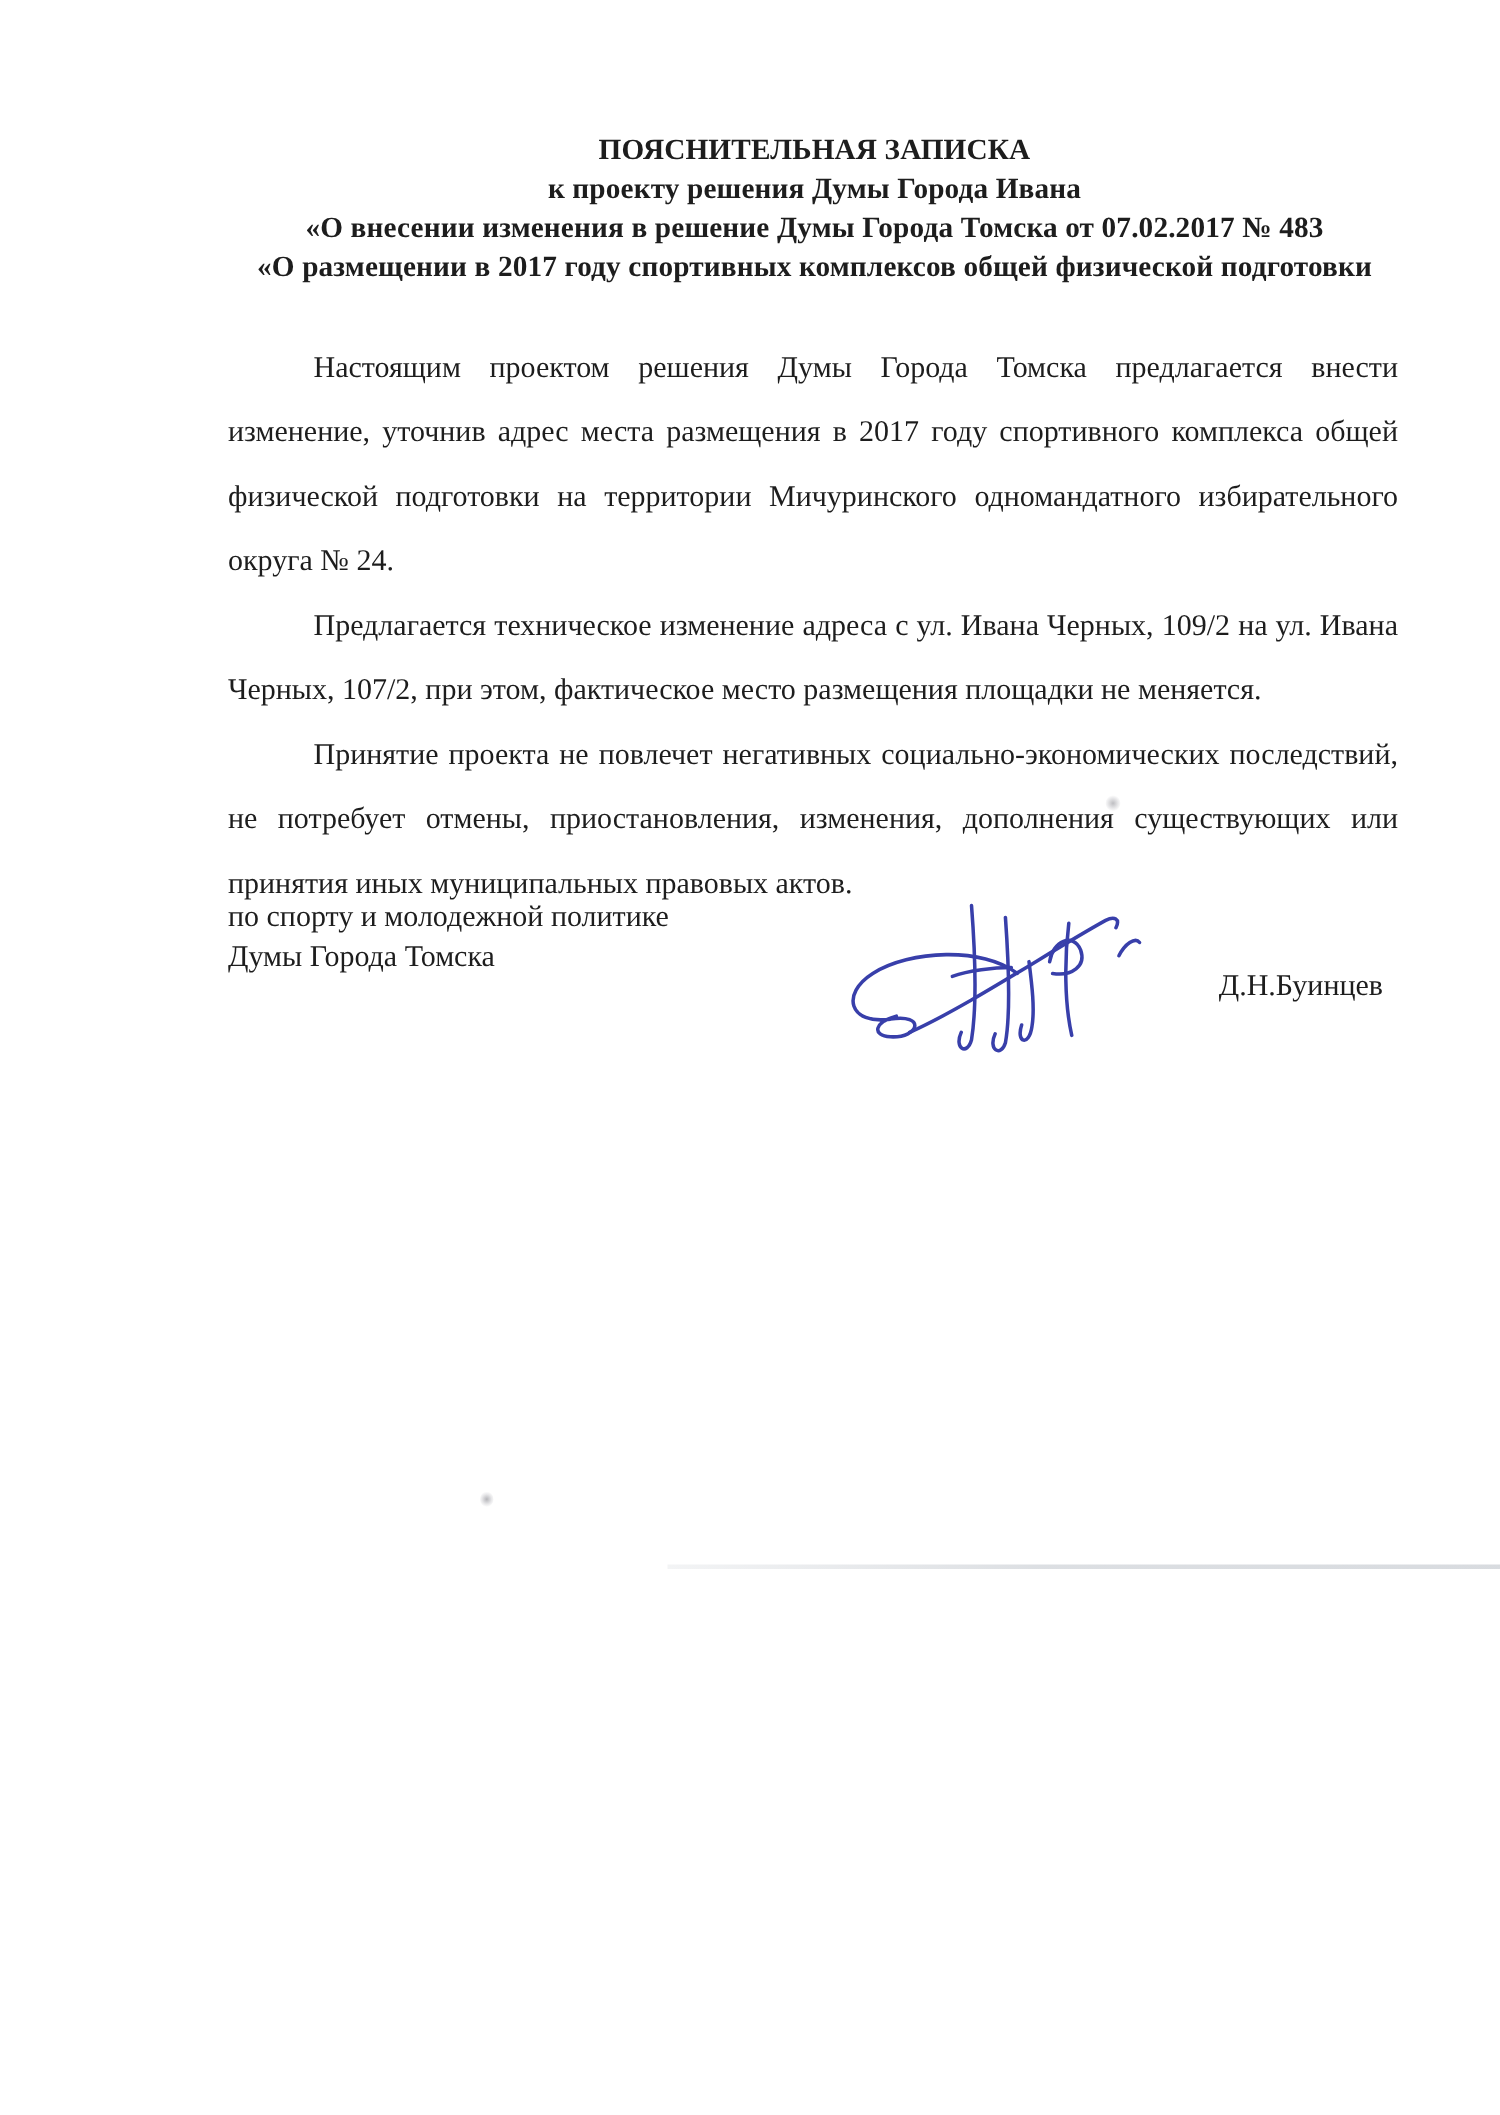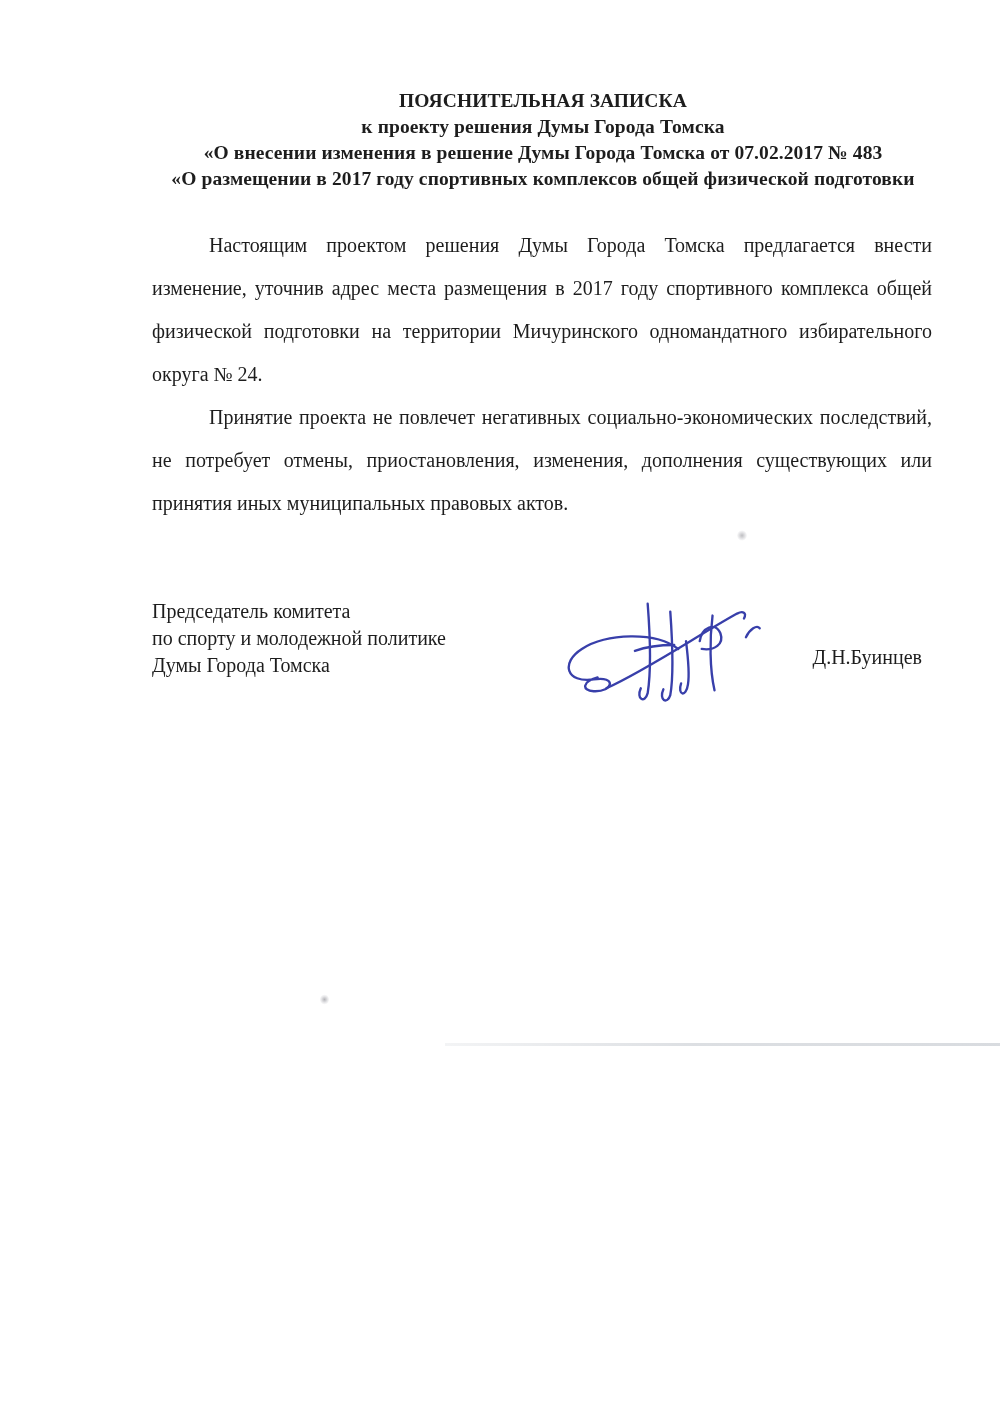--- a/index.html
+++ b/index.html
@@ -60,33 +60,33 @@
     background: linear-gradient(90deg, rgba(195,200,206,0.2) 0%, rgba(178,184,192,0.45) 45%, rgba(178,184,192,0.5) 100%);
   }
 </style>
 </head>
 <body>
 
 <div class="page">
 
   <header class="title">
     <div class="t-line">ПОЯСНИТЕЛЬНАЯ ЗАПИСКА</div>
-    <div class="t-line">к проекту решения Думы Города Томска</div>
+    <div class="t-line">к проекту решения Думы Города Ивана</div>
     <div class="t-line">«О внесении изменения в решение Думы Города Томска от 07.02.2017 № 483</div>
     <div class="t-line">«О размещении в 2017 году спортивных комплексов общей физической подготовки</div>
   </header>
 
   <main class="doc-body">
     <p>Настоящим проектом решения Думы Города Томска предлагается внести изменение, уточнив адрес места размещения в 2017 году спортивного комплекса общей физической подготовки на территории Мичуринского одномандатного избирательного округа № 24.</p>
+    <p>Предлагается техническое изменение адреса с ул. Ивана Черных, 109/2 на ул. Ивана Черных, 107/2, при этом, фактическое место размещения площадки не меняется.</p>
     <p>Принятие проекта не повлечет негативных социально-экономических последствий, не потребует отмены, приостановления, изменения, дополнения существующих или принятия иных муниципальных правовых актов.</p>
   </main>
 
   <section class="sig-row">
     <div class="sig-left">
-      <div>Председатель комитета</div>
       <div>по спорту и молодежной политике</div>
       <div>Думы Города Томска</div>
     </div>
 
     <svg class="sig-mark" width="212" height="113" viewBox="0 0 215 115" aria-hidden="true">
       <g fill="none" stroke-width="2.4" stroke-linecap="round" stroke-linejoin="round" opacity="0.95" stroke="#2e35a6">
         <path d="M128,60 C105,42 55,44 30,60 C8,74 14,95 42,91 C66,87 62,104 42,103 C29,102 31,93 46,89"></path>
         <path d="M55,100 C95,82 150,45 188,24 C194,21 198,23 195,29"></path>
         <path d="M97,14 C99,40 101,80 97,105 C94,116 85,111 90,100"></path>
         <path d="M84,62 C95,58 112,56 124,56"></path>

